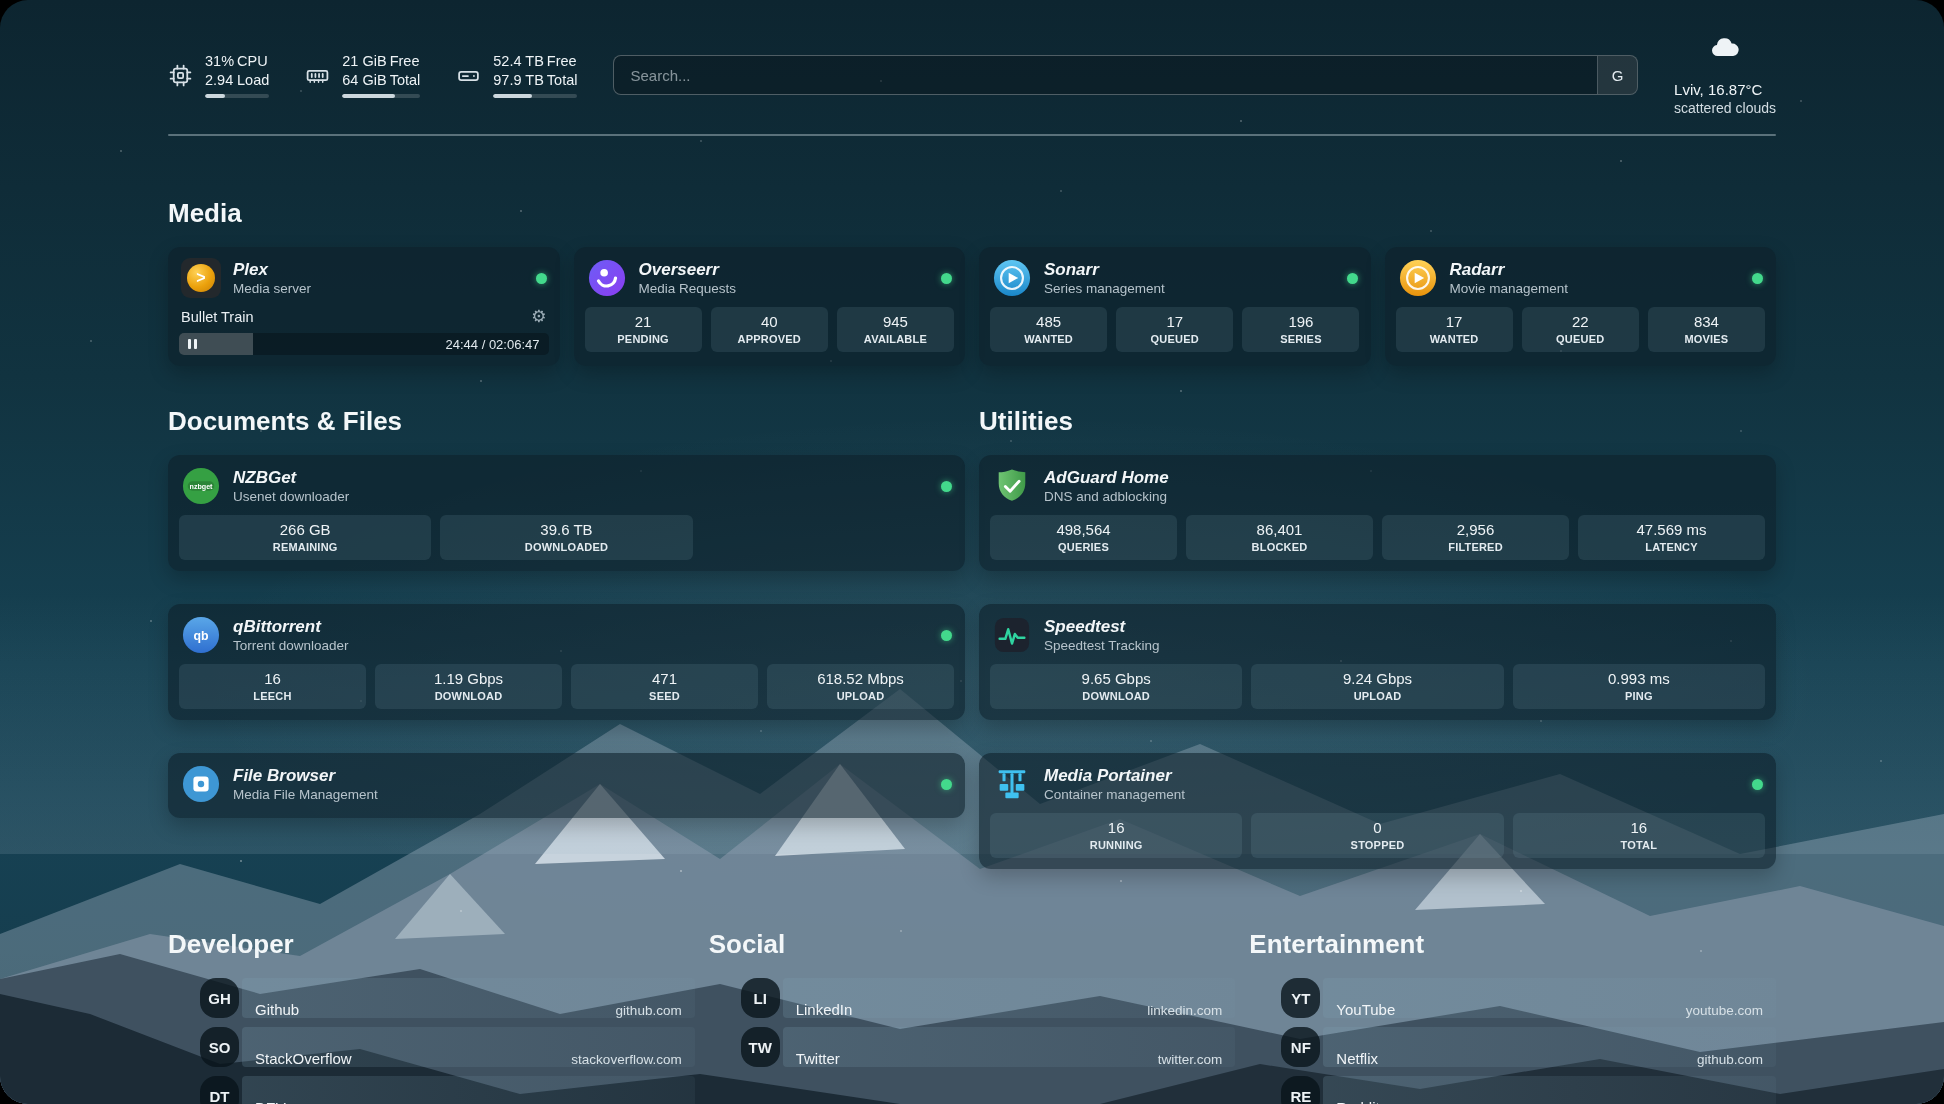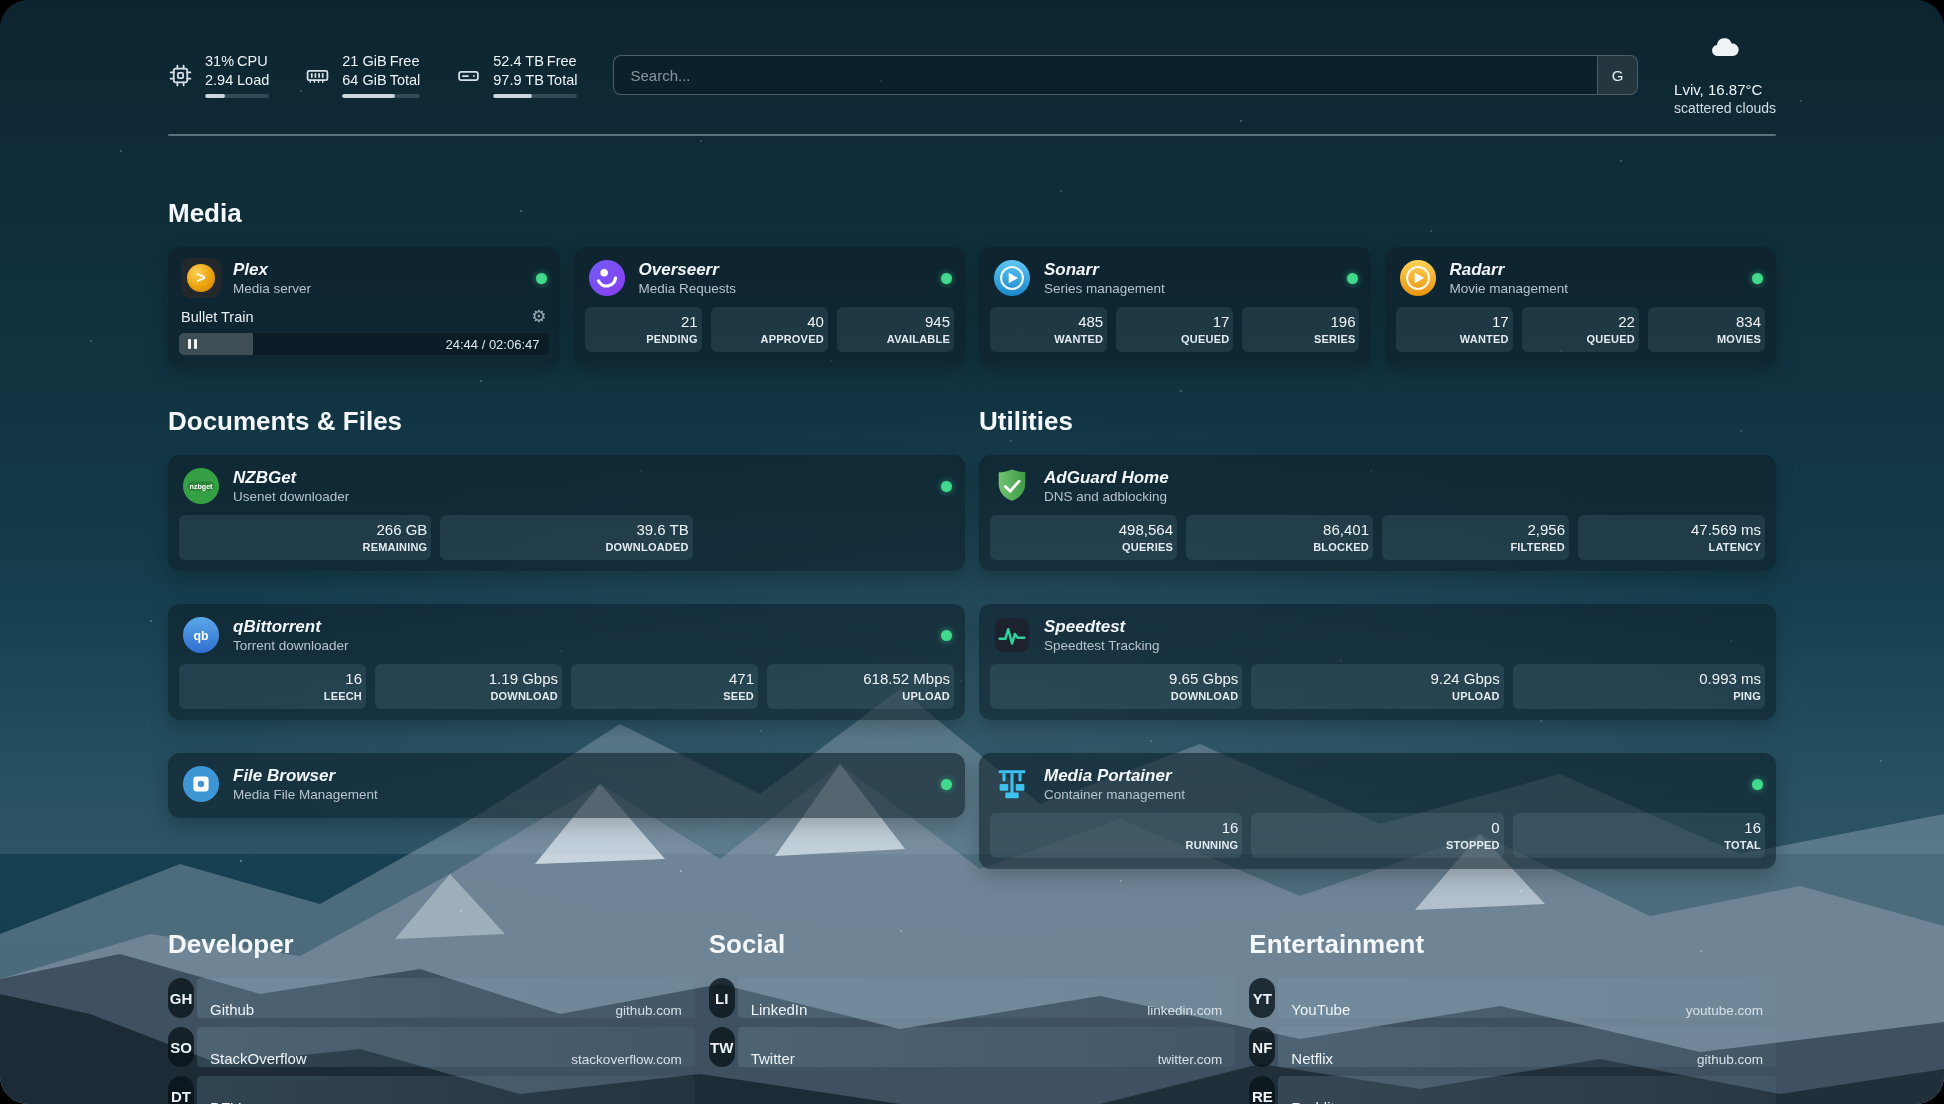--- a/index.html
+++ b/index.html
@@ -62,21 +62,21 @@
   .card-head{display:flex;align-items:center;gap:12px;padding:2px 2px 9px;}
   .svc-icon{width:40px;height:40px;border-radius:9px;display:flex;align-items:center;justify-content:center;flex:none;}
   .svc-icon svg{width:38px;height:38px;display:block;}
   .svc-name{font-size:17px;font-weight:700;color:#f2f6f8;line-height:1.15;font-style:italic;}
   .svc-sub{font-size:13.5px;color:#b6c3cb;margin-top:2px;}
   .dot{width:11px;height:11px;border-radius:50%;background:#43d98c;margin-left:auto;flex:none;
     box-shadow:0 0 6px rgba(67,217,140,0.6);}
   .tiles{display:grid;gap:9px;}
   .t3{grid-template-columns:repeat(3,1fr);}
   .t4{grid-template-columns:repeat(4,1fr);}
-  .tile{background:rgba(150,183,200,0.13);border-radius:6px;text-align:right;padding:6px 4px 7px;}
+  .tile{background:rgba(150,183,200,0.13);border-radius:6px;text-align:center;padding:6px 4px 7px;}
   .tile-val{font-size:15px;color:#eef3f6;white-space:nowrap;}
   .tile-label{font-size:11px;font-weight:700;color:#e3ebf0;margin-top:3px;letter-spacing:.2px;}
 
   
   .plex-tile{background:#23282c;}
   .plex-ball{width:28px;height:28px;border-radius:50%;display:flex;align-items:center;justify-content:center;
     background:radial-gradient(circle at 35% 30%,#ffd257 0%,#eba10c 55%,#c87f06 100%);
     color:#fff;font-size:16px;font-weight:800;line-height:1;}
   .np-top{display:flex;align-items:center;justify-content:space-between;font-size:14.5px;color:#e9eff3;padding:1px 2px 8px;}
   .np-gear{color:#9cadb7;font-size:17px;cursor:pointer;line-height:1;}
@@ -89,22 +89,22 @@
 
   
   .two-col{display:grid;grid-template-columns:1fr 1fr;gap:14px;margin-top:40px;align-items:start;}
   .stack .card{margin-bottom:33px;}
   .stack .card:last-child{margin-bottom:0;}
   .card.no-stats .card-head{padding-bottom:3px;}
 
   
   .bookmarks{display:grid;grid-template-columns:repeat(3,1fr);gap:14px;margin-top:60px;padding-bottom:40px;align-items:start;}
   .bm-row{display:flex;height:40px;margin-bottom:9px;cursor:pointer;}
-  .bm-abbr{width:26px;flex:none;background:rgba(8,19,26,0.78);border-radius:16px;display:flex;align-items:center;
-    justify-content:center;font-size:15px;font-weight:600;color:#edf2f5;margin-right:3px;}
+  .bm-abbr{width:39px;flex:none;background:rgba(8,19,26,0.78);border-radius:16px;display:flex;align-items:center;
+    justify-content:center;font-size:15px;font-weight:600;color:#edf2f5;margin-right:3px;margin-left:32px;}
   .bm-body{flex:1;display:flex;align-items:flex-end;border-radius:4px;padding:0 13px;
     background:linear-gradient(90deg,rgba(125,160,178,0.22),rgba(125,160,178,0.08));}
   .bm-name{font-size:15px;color:#f0f4f7;}
   .bm-domain{margin-left:auto;font-size:13.5px;color:#d6e0e6;}
 </style>
 </head>
 <body>
 
 <div class="screen">
   <div class="glow"></div>

